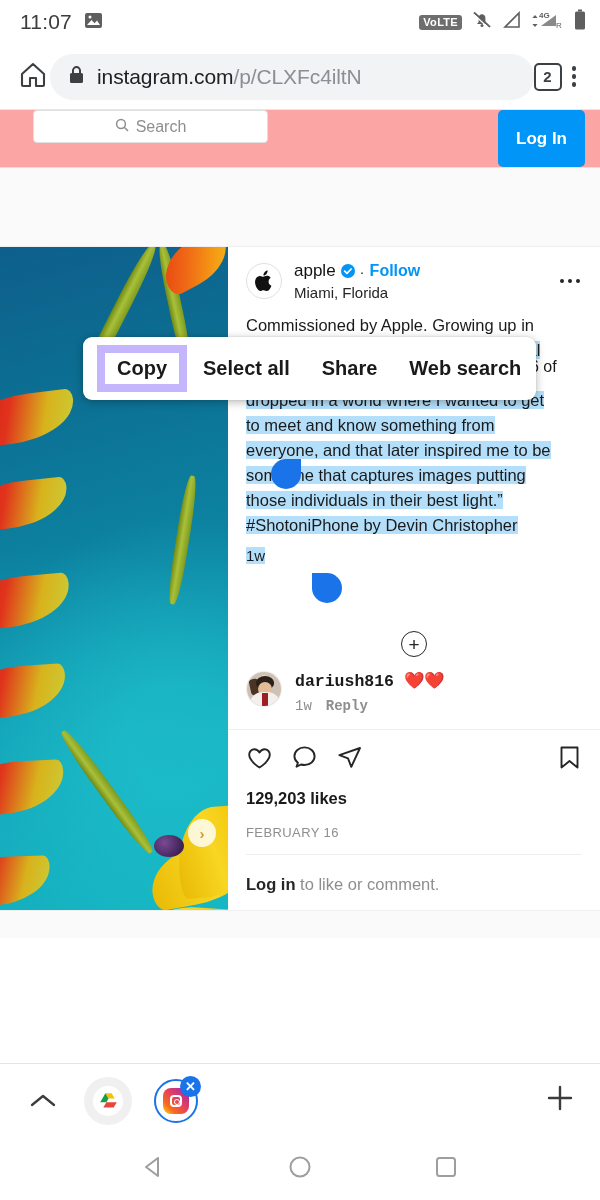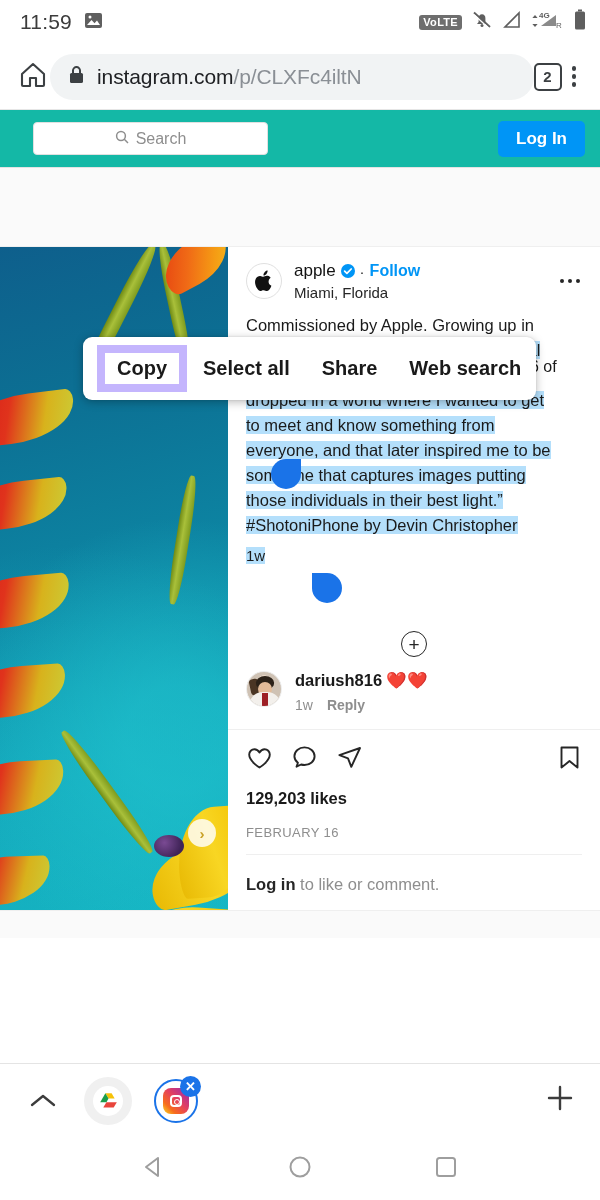--- a/index.html
+++ b/index.html
@@ -44,22 +44,22 @@
   .tabcount {
     width: 28px; height: 28px; border: 2.4px solid #3c4043; border-radius: 5px;
     display: flex; align-items: center; justify-content: center;
     font-size: 15px; font-weight: bold; color: #3c4043; flex: none;
   }
   .kebab { display: flex; flex-direction: column; gap: 3.5px; padding: 6px 10px; flex: none; }
   .kebab i { width: 4.5px; height: 4.5px; border-radius: 50%; background: #3c4043; display: block; }
 
   
   .ignav {
-    height: 58px; background: #14b8a6; border-bottom: 1px solid #e3e3e3;
-    display: flex; align-items: center; padding: 0 15px; gap: 10px;
+    height: 58px; background: #fca5a5; border-bottom: 1px solid #e3e3e3;
+    display: flex; padding: 0 15px; gap: 10px;
   }
   .ig-search {
     width: 235px; height: 33px; border: 1px solid #e0e0e0; border-radius: 4px;
     background: #fff; display: flex; align-items: center; justify-content: center; gap: 7px;
     margin-left: 18px;
   }
   .ig-search span { font-size: 16px; color: #8e8e8e; }
   .ig-login {
     margin-left: auto; background: #0095f6; color: #fff; border: none;
     border-radius: 5px; font-size: 17px; font-weight: bold;
@@ -145,21 +145,21 @@
   .timeago span { background: #b4dffb; }
 
   .plus-circle {
     width: 26px; height: 26px; border: 1.6px solid #262626; border-radius: 50%;
     display: flex; align-items: center; justify-content: center;
     font-size: 19px; color: #262626; line-height: 1;
     margin: 8px auto 0 auto;
   }
 
   .comment {
-    display: flex; gap: 13px; padding: 14px 18px 10px 18px; align-items: flex-start;
+    display: flex; gap: 13px; padding: 14px 18px 10px 18px; align-items: flex-start; font-family: Liberation Mono, monospace;
   }
   .c-avatar {
     width: 36px; height: 36px; border-radius: 50%; flex: none; overflow: hidden; position: relative;
     background: radial-gradient(circle at 50% 32%, #e8d6c6 0 26%, #cfc2b4 27% 100%);
     border: 1px solid #ededed;
   }
   .c-avatar .hair { position:absolute; left:9px; top:4px; width:18px; height:13px; border-radius:50% 50% 40% 40%; background:#2b2118; }
   .c-avatar .face { position:absolute; left:11px; top:10px; width:14px; height:14px; border-radius:50%; background:#e2bb99; }
   .c-avatar .body { position:absolute; left:2px; bottom:0; width:32px; height:14px; border-radius:14px 14px 0 0; background:#f3f0ec; }
   .c-avatar .tie  { position:absolute; left:15px; bottom:0; width:6px; height:13px; background:#9d1f25; }
@@ -230,21 +230,21 @@
     background: #fff; display: flex; align-items: center; justify-content: center; gap: 120px;
   }
 </style>
 </head>
 <body>
 
 <div class="screen">
 
   <div class="statusbar">
     <div class="sb-left">
-      <div class="sb-time">11:59</div>
+      <div class="sb-time">11:07</div>
       <span>
         <svg width="19" height="17" viewBox="0 0 19 17">
             <rect x="1" y="1" width="17" height="15" rx="2" fill="#5f5f5f"></rect>
             <path d="M3 13l4.5-5 3 3.2L13 8.5 16 13z" fill="#fff"></path>
             <circle cx="6" cy="5" r="1.5" fill="#fff"></circle>
           </svg>
       </span>
     </div>
     <div class="sb-right">
       <span class="volte">VoLTE</span>

